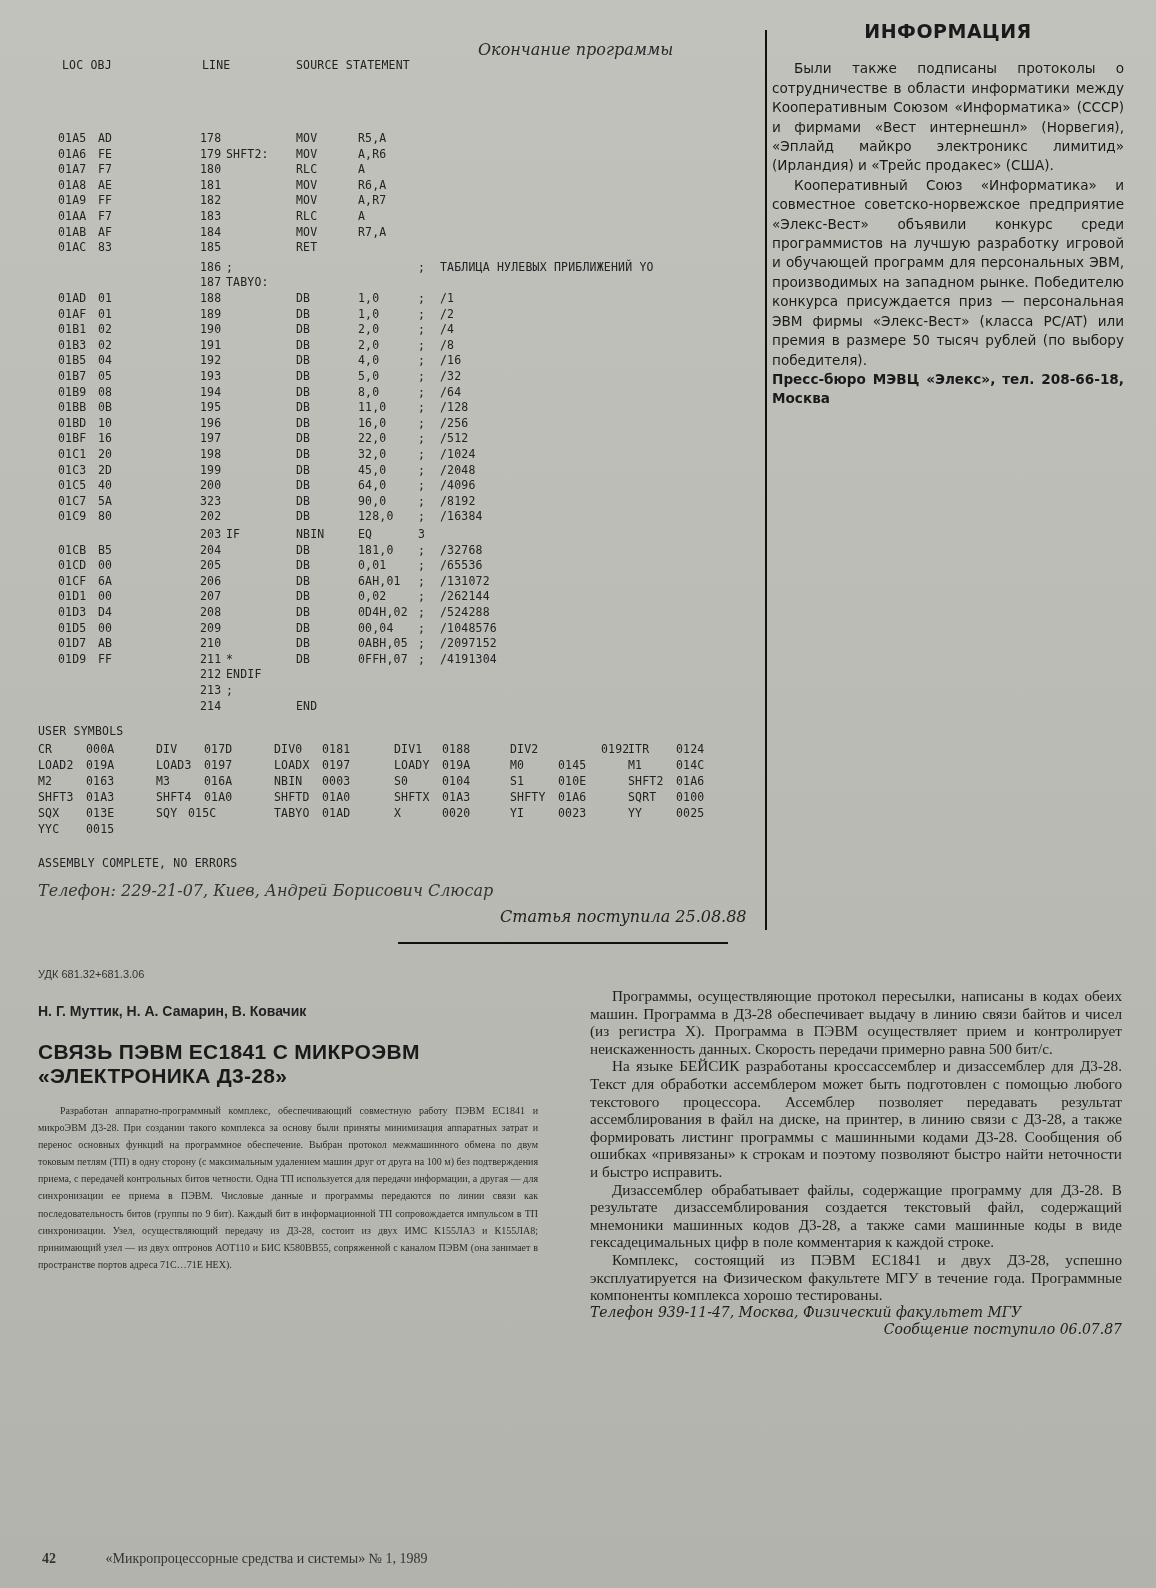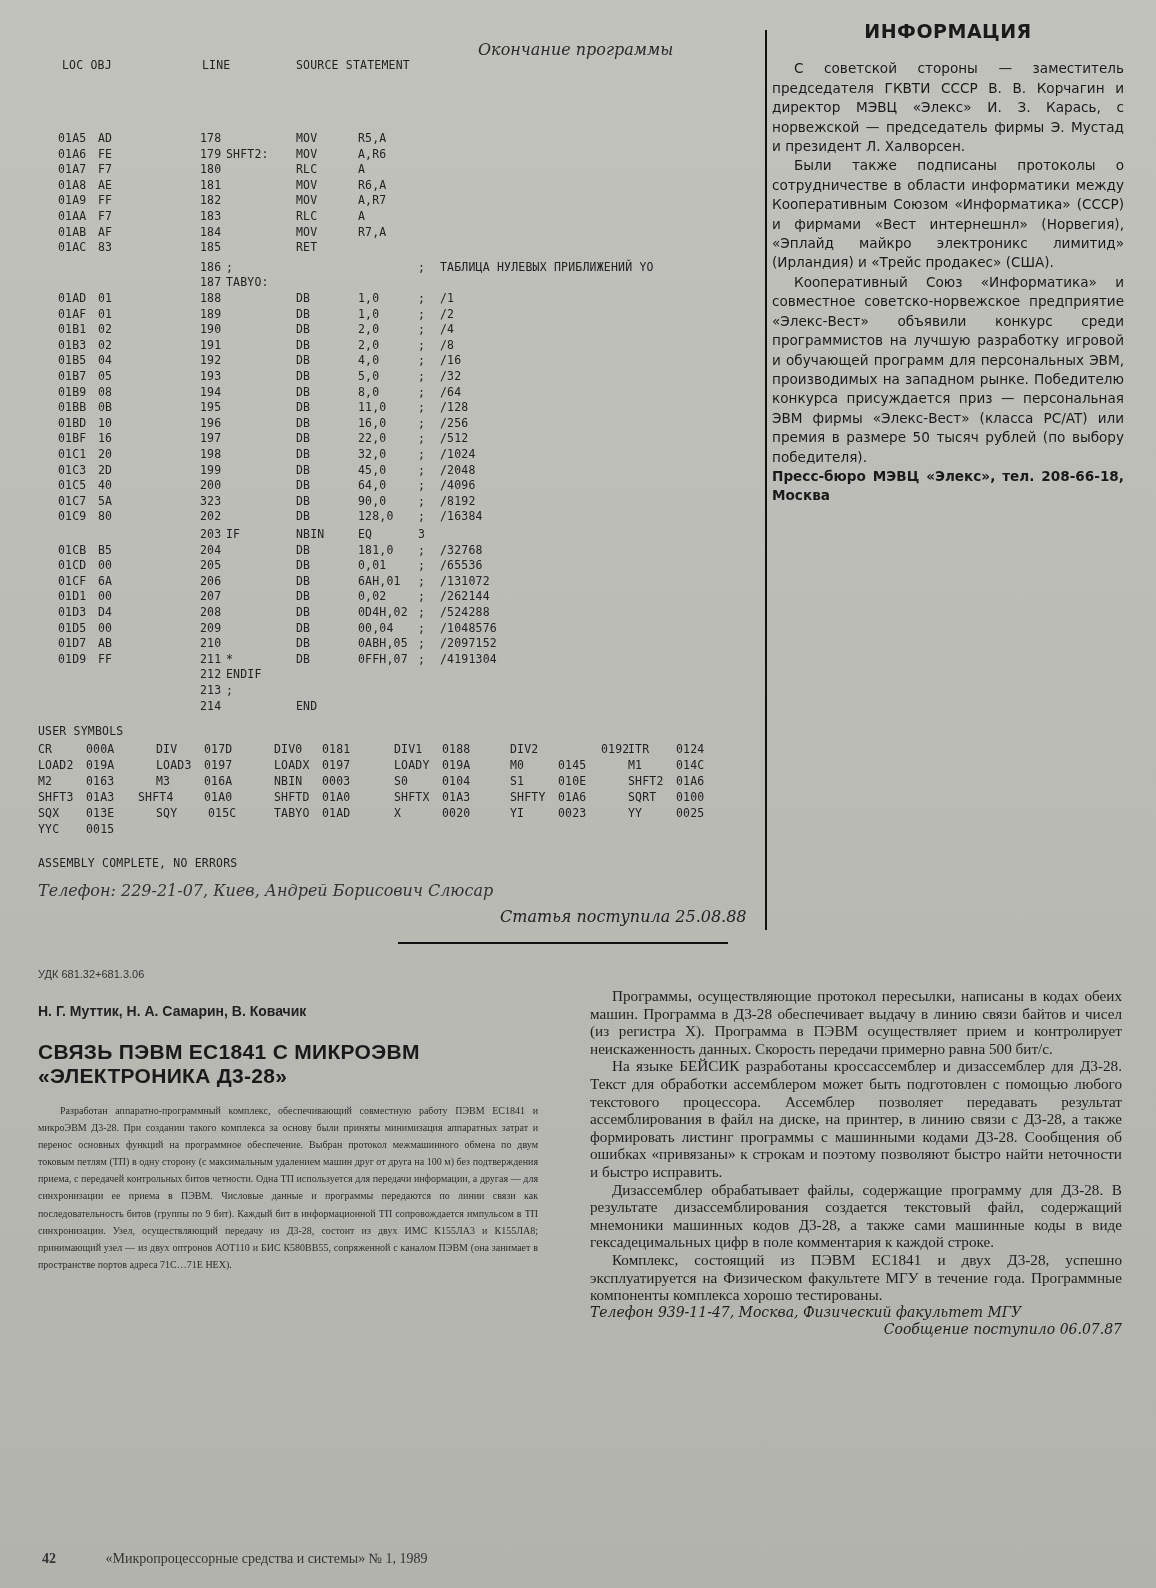--- a/index.html
+++ b/index.html
@@ -477,36 +477,36 @@
       <span style="left: 356px;">S0</span>
       <span style="left: 404px;">0104</span>
       <span style="left: 472px;">S1</span>
       <span style="left: 520px;">010E</span>
       <span style="left: 590px;">SHFT2</span>
       <span style="left: 638px;">01A6</span>
     </div>
     <div class="sym-row" style="top: 790px;">
       <span style="left: 0px;">SHFT3</span>
       <span style="left: 48px;">01A3</span>
-      <span style="left: 100px;">SHFT4</span>
+      <span style="left: 118px;">SHFT4</span>
       <span style="left: 166px;">01A0</span>
       <span style="left: 236px;">SHFTD</span>
       <span style="left: 284px;">01A0</span>
       <span style="left: 356px;">SHFTX</span>
       <span style="left: 404px;">01A3</span>
       <span style="left: 472px;">SHFTY</span>
       <span style="left: 520px;">01A6</span>
       <span style="left: 590px;">SQRT</span>
       <span style="left: 638px;">0100</span>
     </div>
     <div class="sym-row" style="top: 806px;">
       <span style="left: 0px;">SQX</span>
       <span style="left: 48px;">013E</span>
       <span style="left: 118px;">SQY</span>
-      <span style="left: 170px;">015C</span>
+      <span style="left: 150px;">015C</span>
       <span style="left: 236px;">TABYO</span>
       <span style="left: 284px;">01AD</span>
       <span style="left: 356px;">X</span>
       <span style="left: 404px;">0020</span>
       <span style="left: 472px;">YI</span>
       <span style="left: 520px;">0023</span>
       <span style="left: 590px;">YY</span>
       <span style="left: 638px;">0025</span>
     </div>
     <div class="sym-row" style="top: 822px;">
@@ -515,21 +515,20 @@
     </div>
   </div>
 <div class="asm-done mono">ASSEMBLY COMPLETE,   NO ERRORS</div>
 <div class="contact1">Телефон: 229-21-07, Киев, Андрей Борисович Слюсар</div>
 <div class="received1">Статья поступила 25.08.88</div>
 <div class="rule-h"></div>
 <div class="rule-v"></div>
 
 <div class="info">
   <h2>ИНФОРМАЦИЯ</h2>
-  <p>С советской стороны — заместитель председателя ГКВТИ СССР В. В. Корчагин и директор МЭВЦ «Элекс» И. З. Карась, с норвежской — председатель фирмы Э. Мустад и президент Л. Халворсен.</p>
   <p>Были также подписаны протоколы о сотрудничестве в области информатики между Кооперативным Союзом «Информатика» (СССР) и фирмами «Вест интернешнл» (Норвегия), «Эплайд майкро электроникс лимитид» (Ирландия) и «Трейс продакес» (США).</p>
   <p>Кооперативный Союз «Информатика» и совместное советско-норвежское предприятие «Элекс-Вест» объявили конкурс среди программистов на лучшую разработку игровой и обучающей программ для персональных ЭВМ, производимых на западном рынке. Победителю конкурса присуждается приз — персональная ЭВМ фирмы «Элекс-Вест» (класса PC/AT) или премия в размере 50 тысяч рублей (по выбору победителя).</p>
   <p class="press">Пресс-бюро МЭВЦ «Элекс», тел. 208-66-18, Москва</p>
 </div>
 
 <div class="udk">УДК 681.32+681.3.06</div>
 <div class="authors">Н. Г. Муттик, Н. А. Самарин, В. Ковачик</div>
 <div class="art-title">
   <div>СВЯЗЬ ПЭВМ ЕС1841 С МИКРОЭВМ</div>
   <div>«ЭЛЕКТРОНИКА Д3-28»</div>

